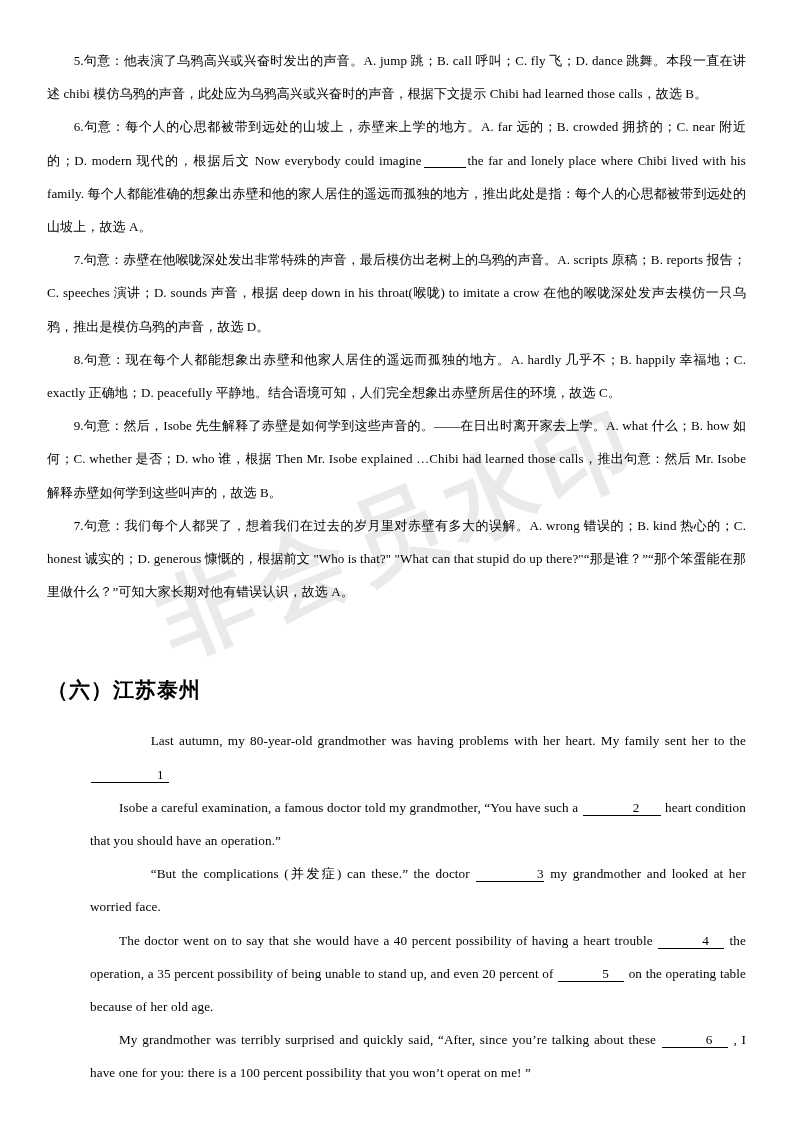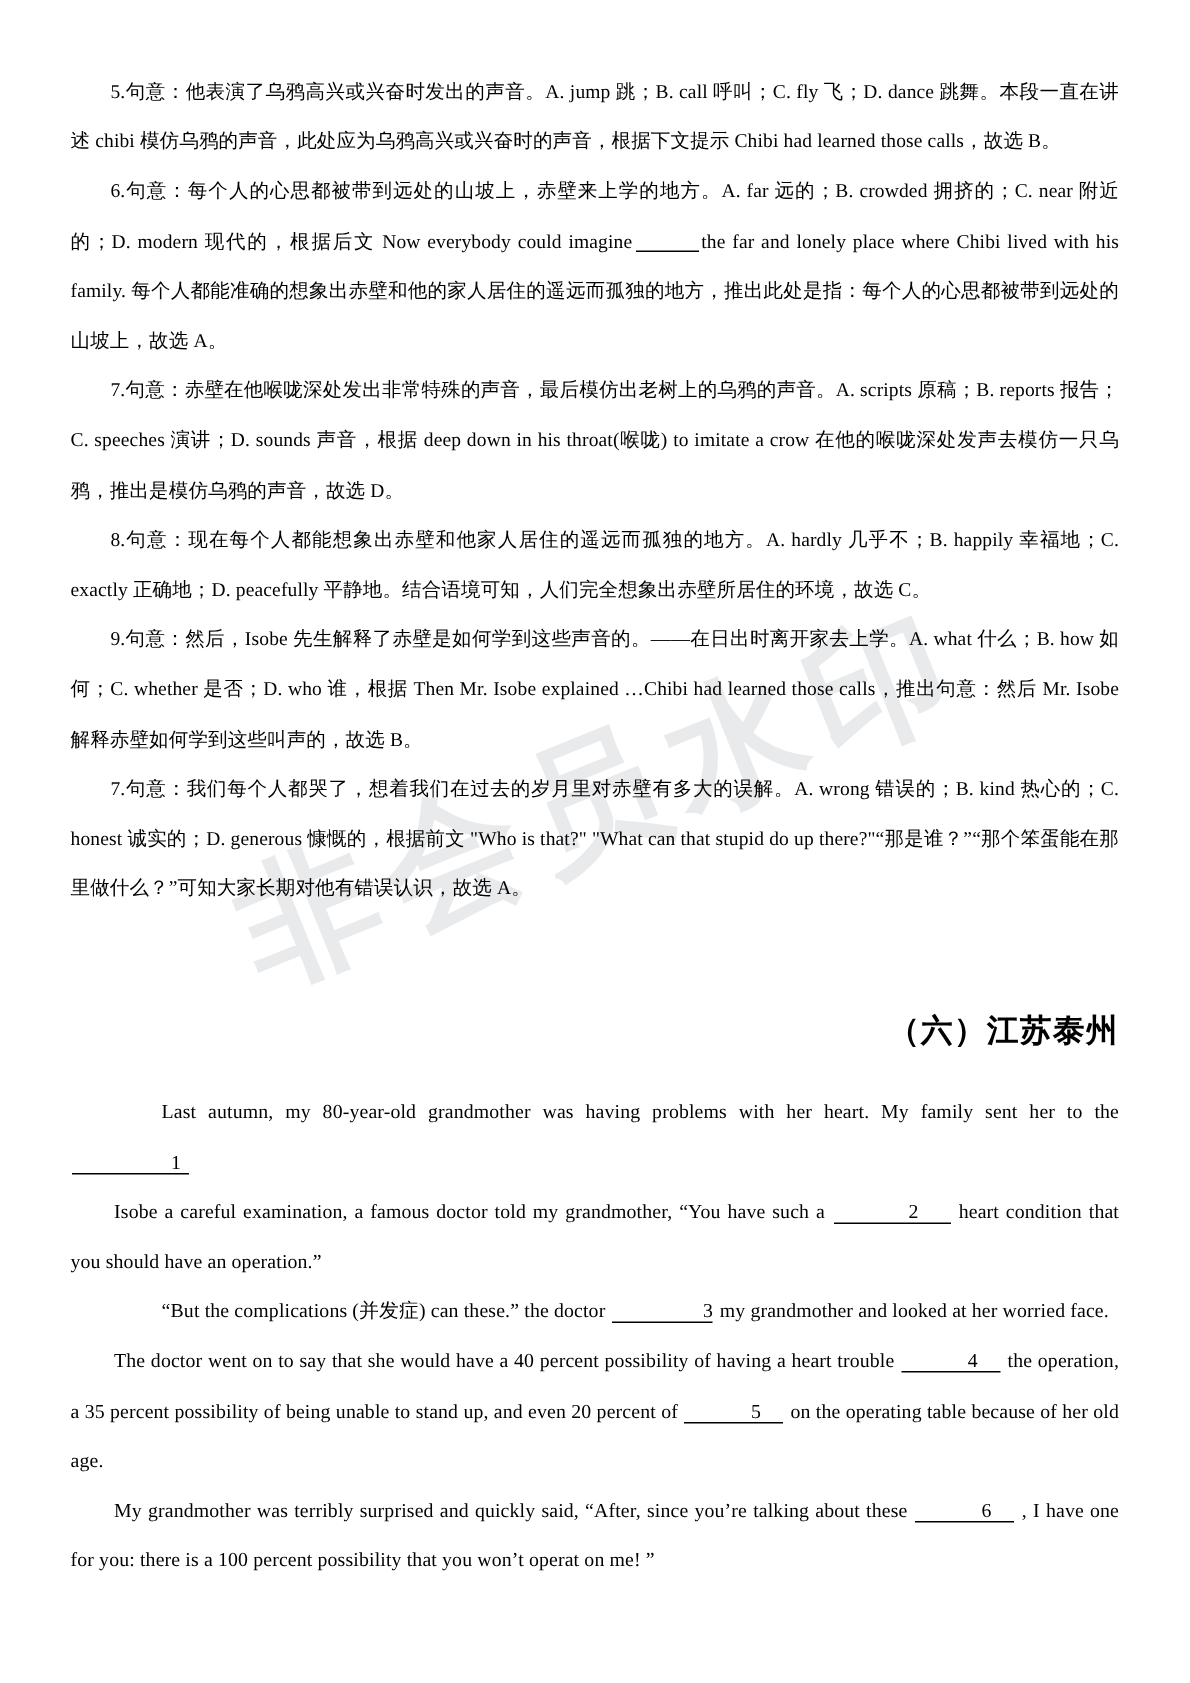--- a/index.html
+++ b/index.html
@@ -66,34 +66,34 @@
   .analysis p.para {
     font-size: 13px;
   }
 
   
   h2.section-heading {
     margin: 0;
     padding: 0;
     font-size: 21px;
     font-weight: bold;
-    text-align: right;
+    text-align: left;
     line-height: 52px;
     letter-spacing: 1px;
-    font-family: Liberation Mono, monospace;
   }
 
   .heading-gap-top { height: 56px; }
   .heading-gap-bottom { height: 8px; }
 
   
   .passage p.para {
     font-size: 13.2px;
     line-height: 33.2px;
     text-indent: 0;
+    margin-left: 43px;
   }
   .passage p.para.indent-wide { text-indent: 4.6em; }
   .passage p.para.indent-small { text-indent: 2.2em; }
 
   
   .blank {
     border-bottom: 1px solid #000;
     display: inline-block;
     text-align: center;
     line-height: 1.05;

